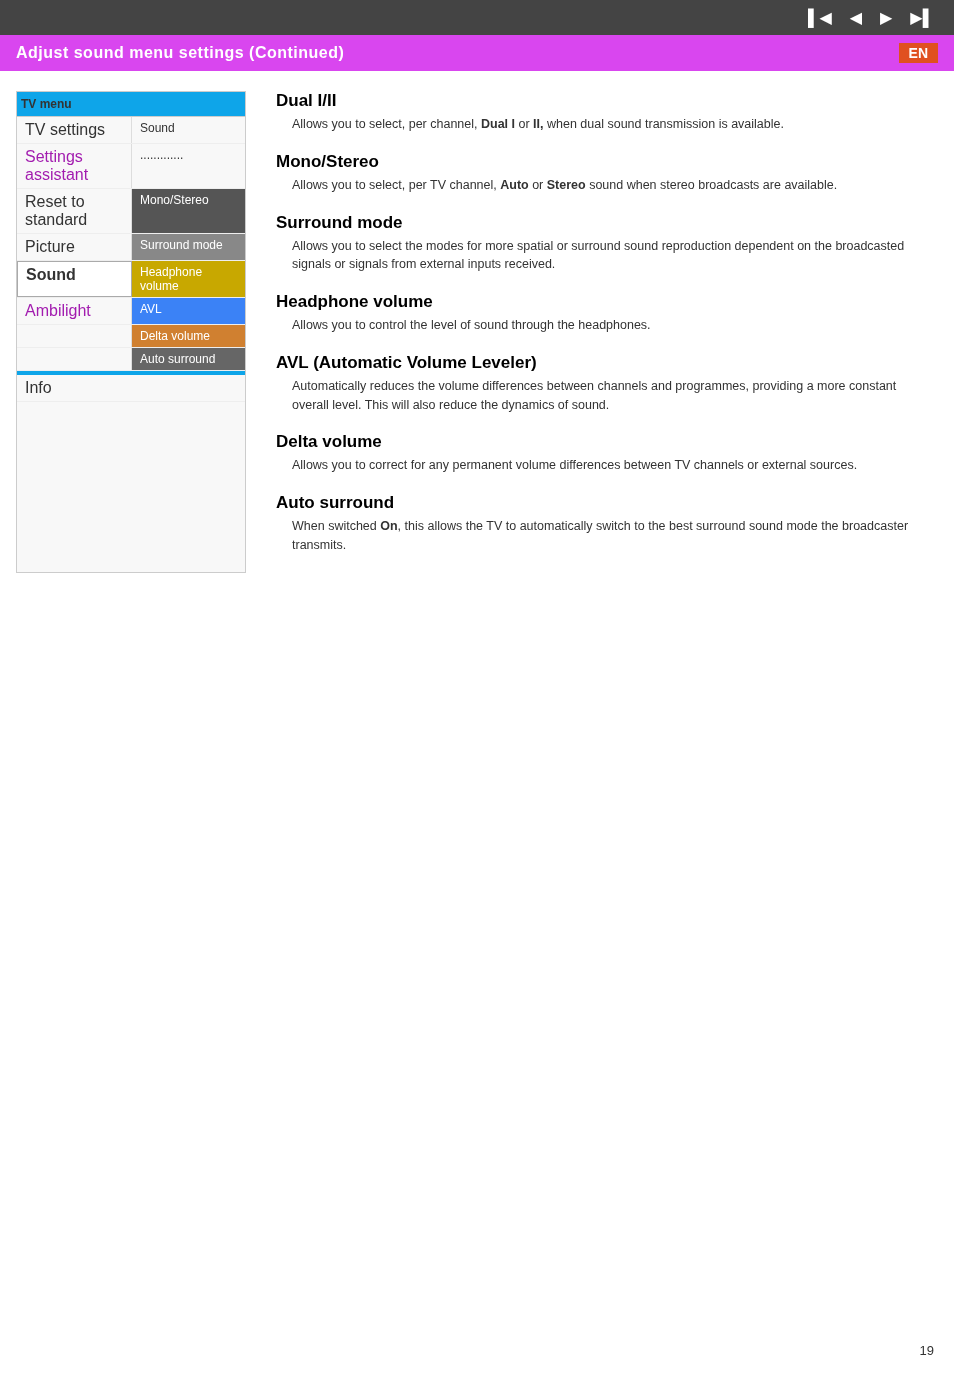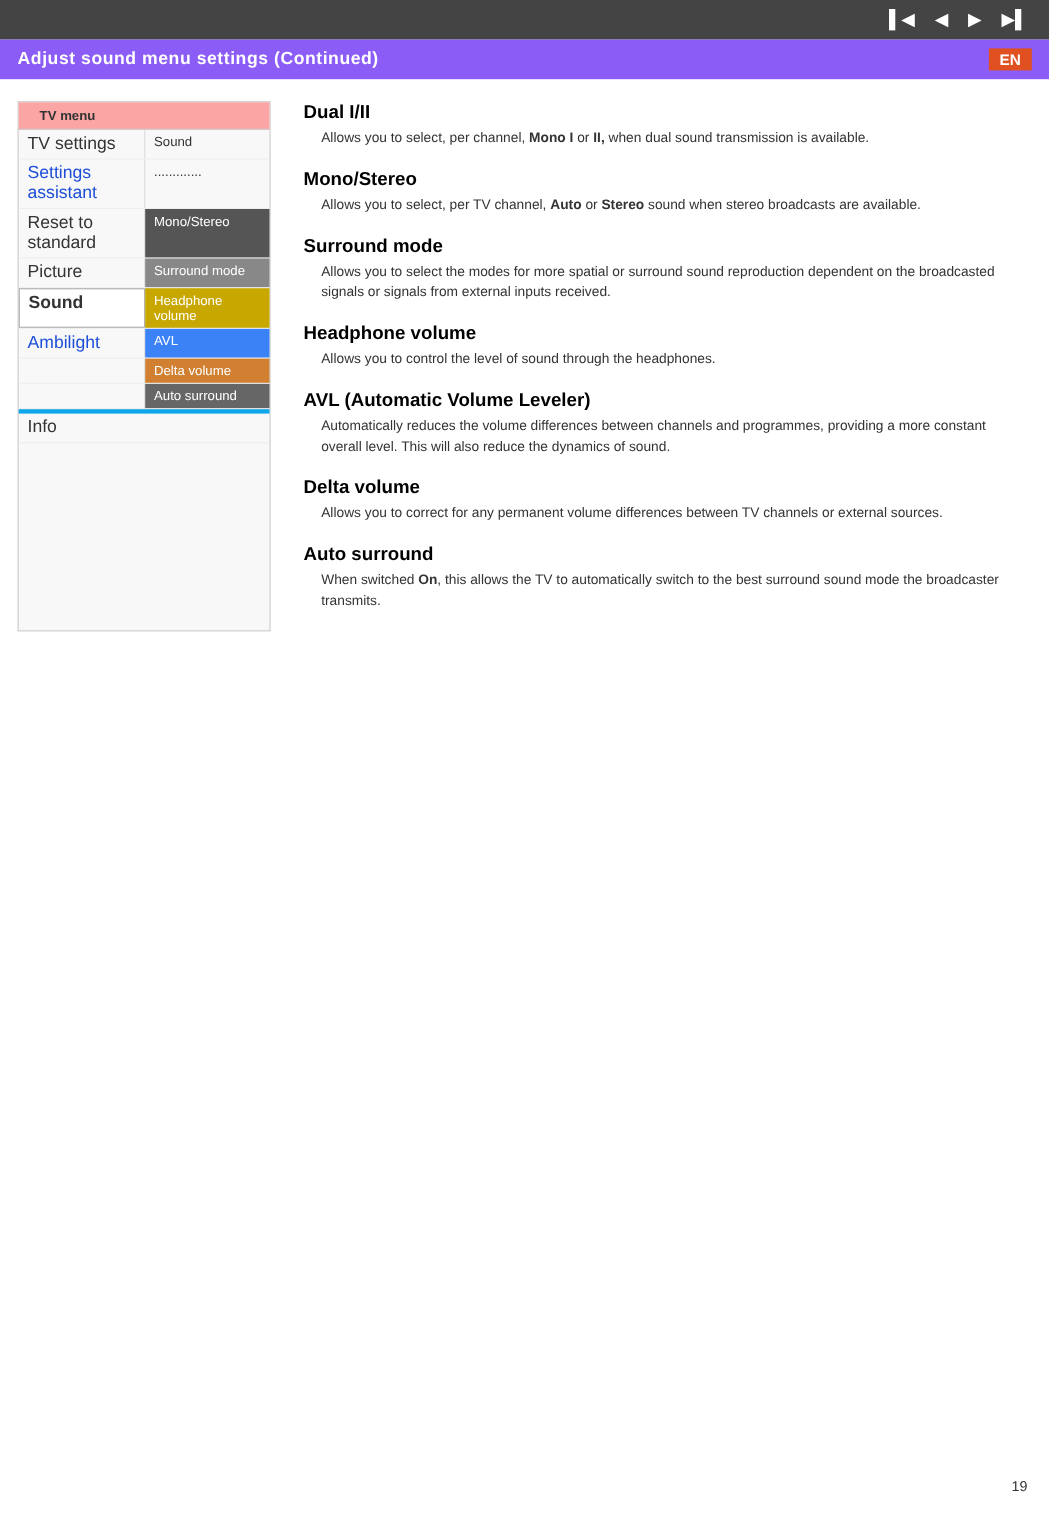--- a/index.html
+++ b/index.html
@@ -24,21 +24,21 @@
     .nav-btn {
       color: #fff;
       font-size: 16px;
       cursor: pointer;
       display: inline-block;
       padding: 2px 4px;
     }
 
     
     .title-bar {
-      background: #8b5cf6;
+      background: #d946ef;
       display: flex;
       justify-content: space-between;
       align-items: center;
       padding: 8px 16px;
     }
     .title-bar-text {
       color: #fff;
       font-size: 16px;
       font-weight: bold;
       letter-spacing: 0.5px;
@@ -59,26 +59,26 @@
     }
 
     
     .tv-menu {
       width: 230px;
       flex-shrink: 0;
       border: 1px solid #ccc;
       background: #f8f8f8;
     }
     .menu-header {
-      padding: 5px 19px;
+      padding: 5px 4px;
       font-weight: bold;
       font-size: 12px;
       color: #333;
       border-bottom: 1px solid #ccc;
-      background: #fca5a5;
+      background: #0ea5e9;
     }
     .menu-row {
       display: flex;
       border-bottom: 1px solid #eee;
     }
     .menu-left {
       width: 115px;
       padding: 4px 8px;
       font-size: 16px;
       color: #333;
@@ -114,21 +114,21 @@
     }
     .menu-right.medium-bg {
       background: #888;
       color: #fff;
     }
     .menu-right.med-dark {
       background: #666;
       color: #fff;
     }
     .menu-left.gray-text {
-      color: #1d4ed8;
+      color: #a21caf;
     }
     .menu-row.info-row {
       border-top: 4px solid #0ea5e9;
     }
     .menu-left.info-cell {
       width: 100%;
       border-right: none;
       color: #333;
     }
 
@@ -229,21 +229,21 @@
     <div class="menu-row info-row">
       <div class="menu-left info-cell">Info</div>
     </div>
   </div>
 
   <div class="right-content">
 
     <div class="section">
       <div class="section-title">Dual I/II</div>
       <div class="section-body">
-        Allows you to select, per channel, <b>Mono I</b> or <b>II,</b> when dual sound transmission is available.
+        Allows you to select, per channel, <b>Dual I</b> or <b>II,</b> when dual sound transmission is available.
       </div>
     </div>
 
     <div class="section">
       <div class="section-title">Mono/Stereo</div>
       <div class="section-body">
         Allows you to select, per TV channel, <b>Auto</b> or <b>Stereo</b> sound when stereo broadcasts are available.
       </div>
     </div>
 

